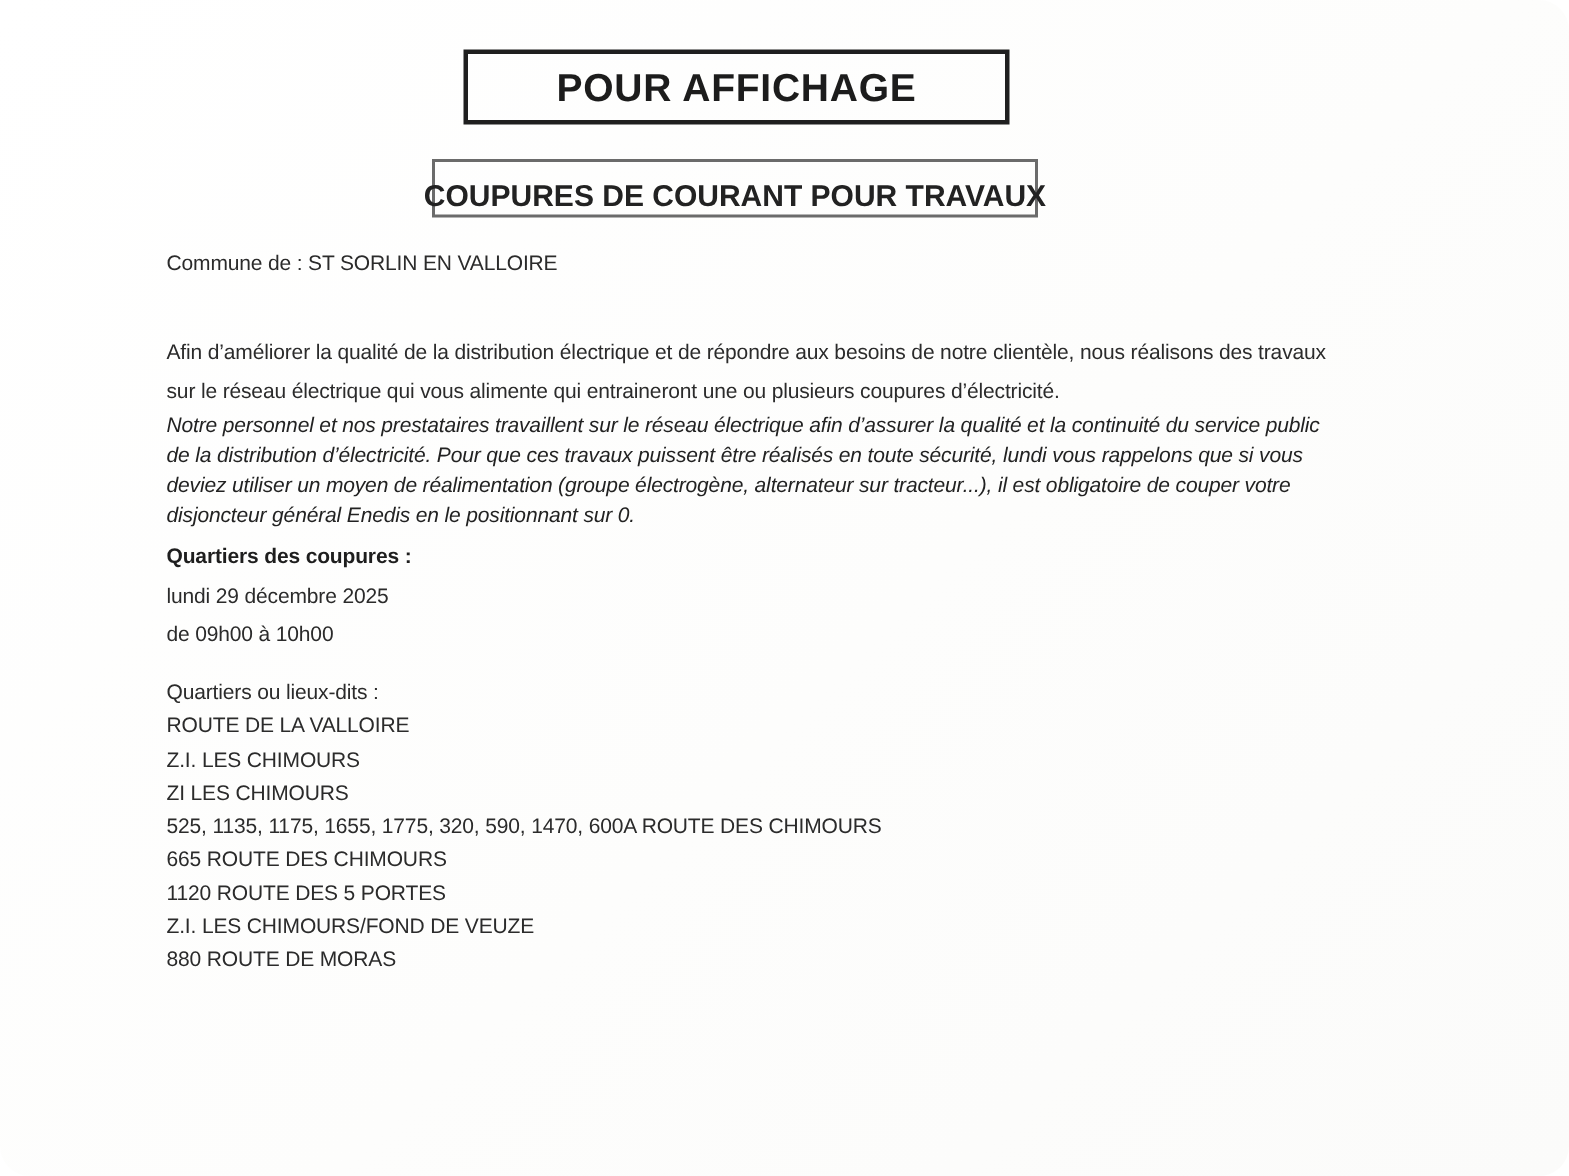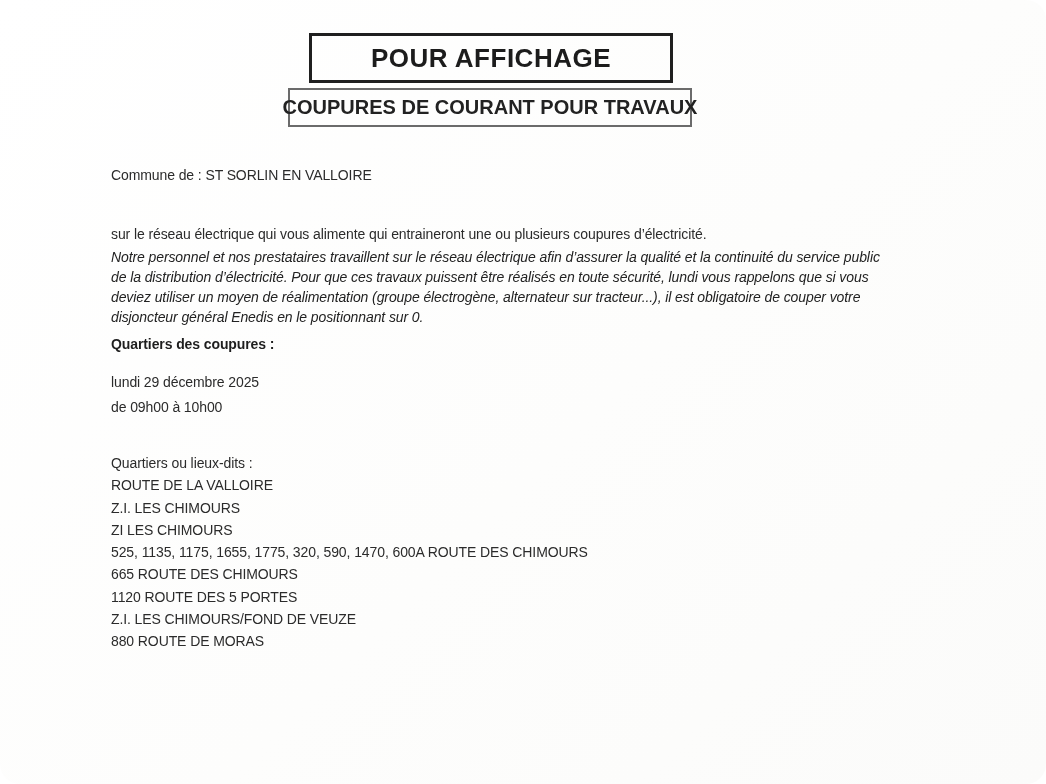--- a/index.html
+++ b/index.html
@@ -31,26 +31,26 @@
   .banner-title {
     font-size: 26px;
     font-weight: bold;
     color: #1c1c1c;
     letter-spacing: 0.5px;
     white-space: nowrap;
   }
   .subtitle-box {
     position: absolute;
     left: 288px;
-    top: 88px;
+    top: 106px;
     width: 400px;
     height: 35px;
     border: 2px solid #6b6b6b;
     display: flex;
-    align-items: center;
+    align-items: flex-end;
     justify-content: center;
   }
   .subtitle-title {
     font-size: 20px;
     font-weight: bold;
     color: #222222;
     white-space: nowrap;
   }
   .content {
     position: absolute;
@@ -76,25 +76,25 @@
   }
   .rappel-heading-line { line-height: 20px; }
   .rappel-heading { text-decoration: underline; }
   .horaires-heading {
     font-weight: bold;
     line-height: 20px;
     margin-top: 7px;
     color: #1e1e1e;
   }
   .schedule {
-    margin-top: 16px;
+    margin-top: 5px;
     line-height: 25px;
   }
   .quartiers {
-    margin-top: 32px;
+    margin-top: 15px;
     line-height: 22.3px;
   }
 </style>
 </head>
 <body>
 
 <div class="page">
 
   <div class="banner-box">
     <div class="banner-title">POUR AFFICHAGE</div>
@@ -102,20 +102,21 @@
 
   <div class="subtitle-box">
     <div class="subtitle-title">COUPURES DE COURANT POUR TRAVAUX</div>
   </div>
 
   <div class="content">
 
     <div class="commune-line line">Commune de : ST SORLIN EN VALLOIRE</div>
 
     <div class="para">
+      <div class="line">Afin d’améliorer la qualité de la distribution électrique et de répondre aux besoins de notre clientèle, nous réalisons des travaux</div>
       <div class="line">sur le réseau électrique qui vous alimente qui entraineront une ou plusieurs coupures d’électricité.</div>
     </div>
 
 
     <div class="rappel">
       <div class="line">Notre personnel et nos prestataires travaillent sur le réseau électrique afin d’assurer la qualité et la continuité du service public</div>
       <div class="line">de la distribution d’électricité. Pour que ces travaux puissent être réalisés en toute sécurité, lundi vous rappelons que si vous</div>
       <div class="line">deviez utiliser un moyen de réalimentation (groupe électrogène, alternateur sur tracteur...), il est obligatoire de couper votre</div>
       <div class="line">disjoncteur général Enedis en le positionnant sur 0.</div>
     </div>

